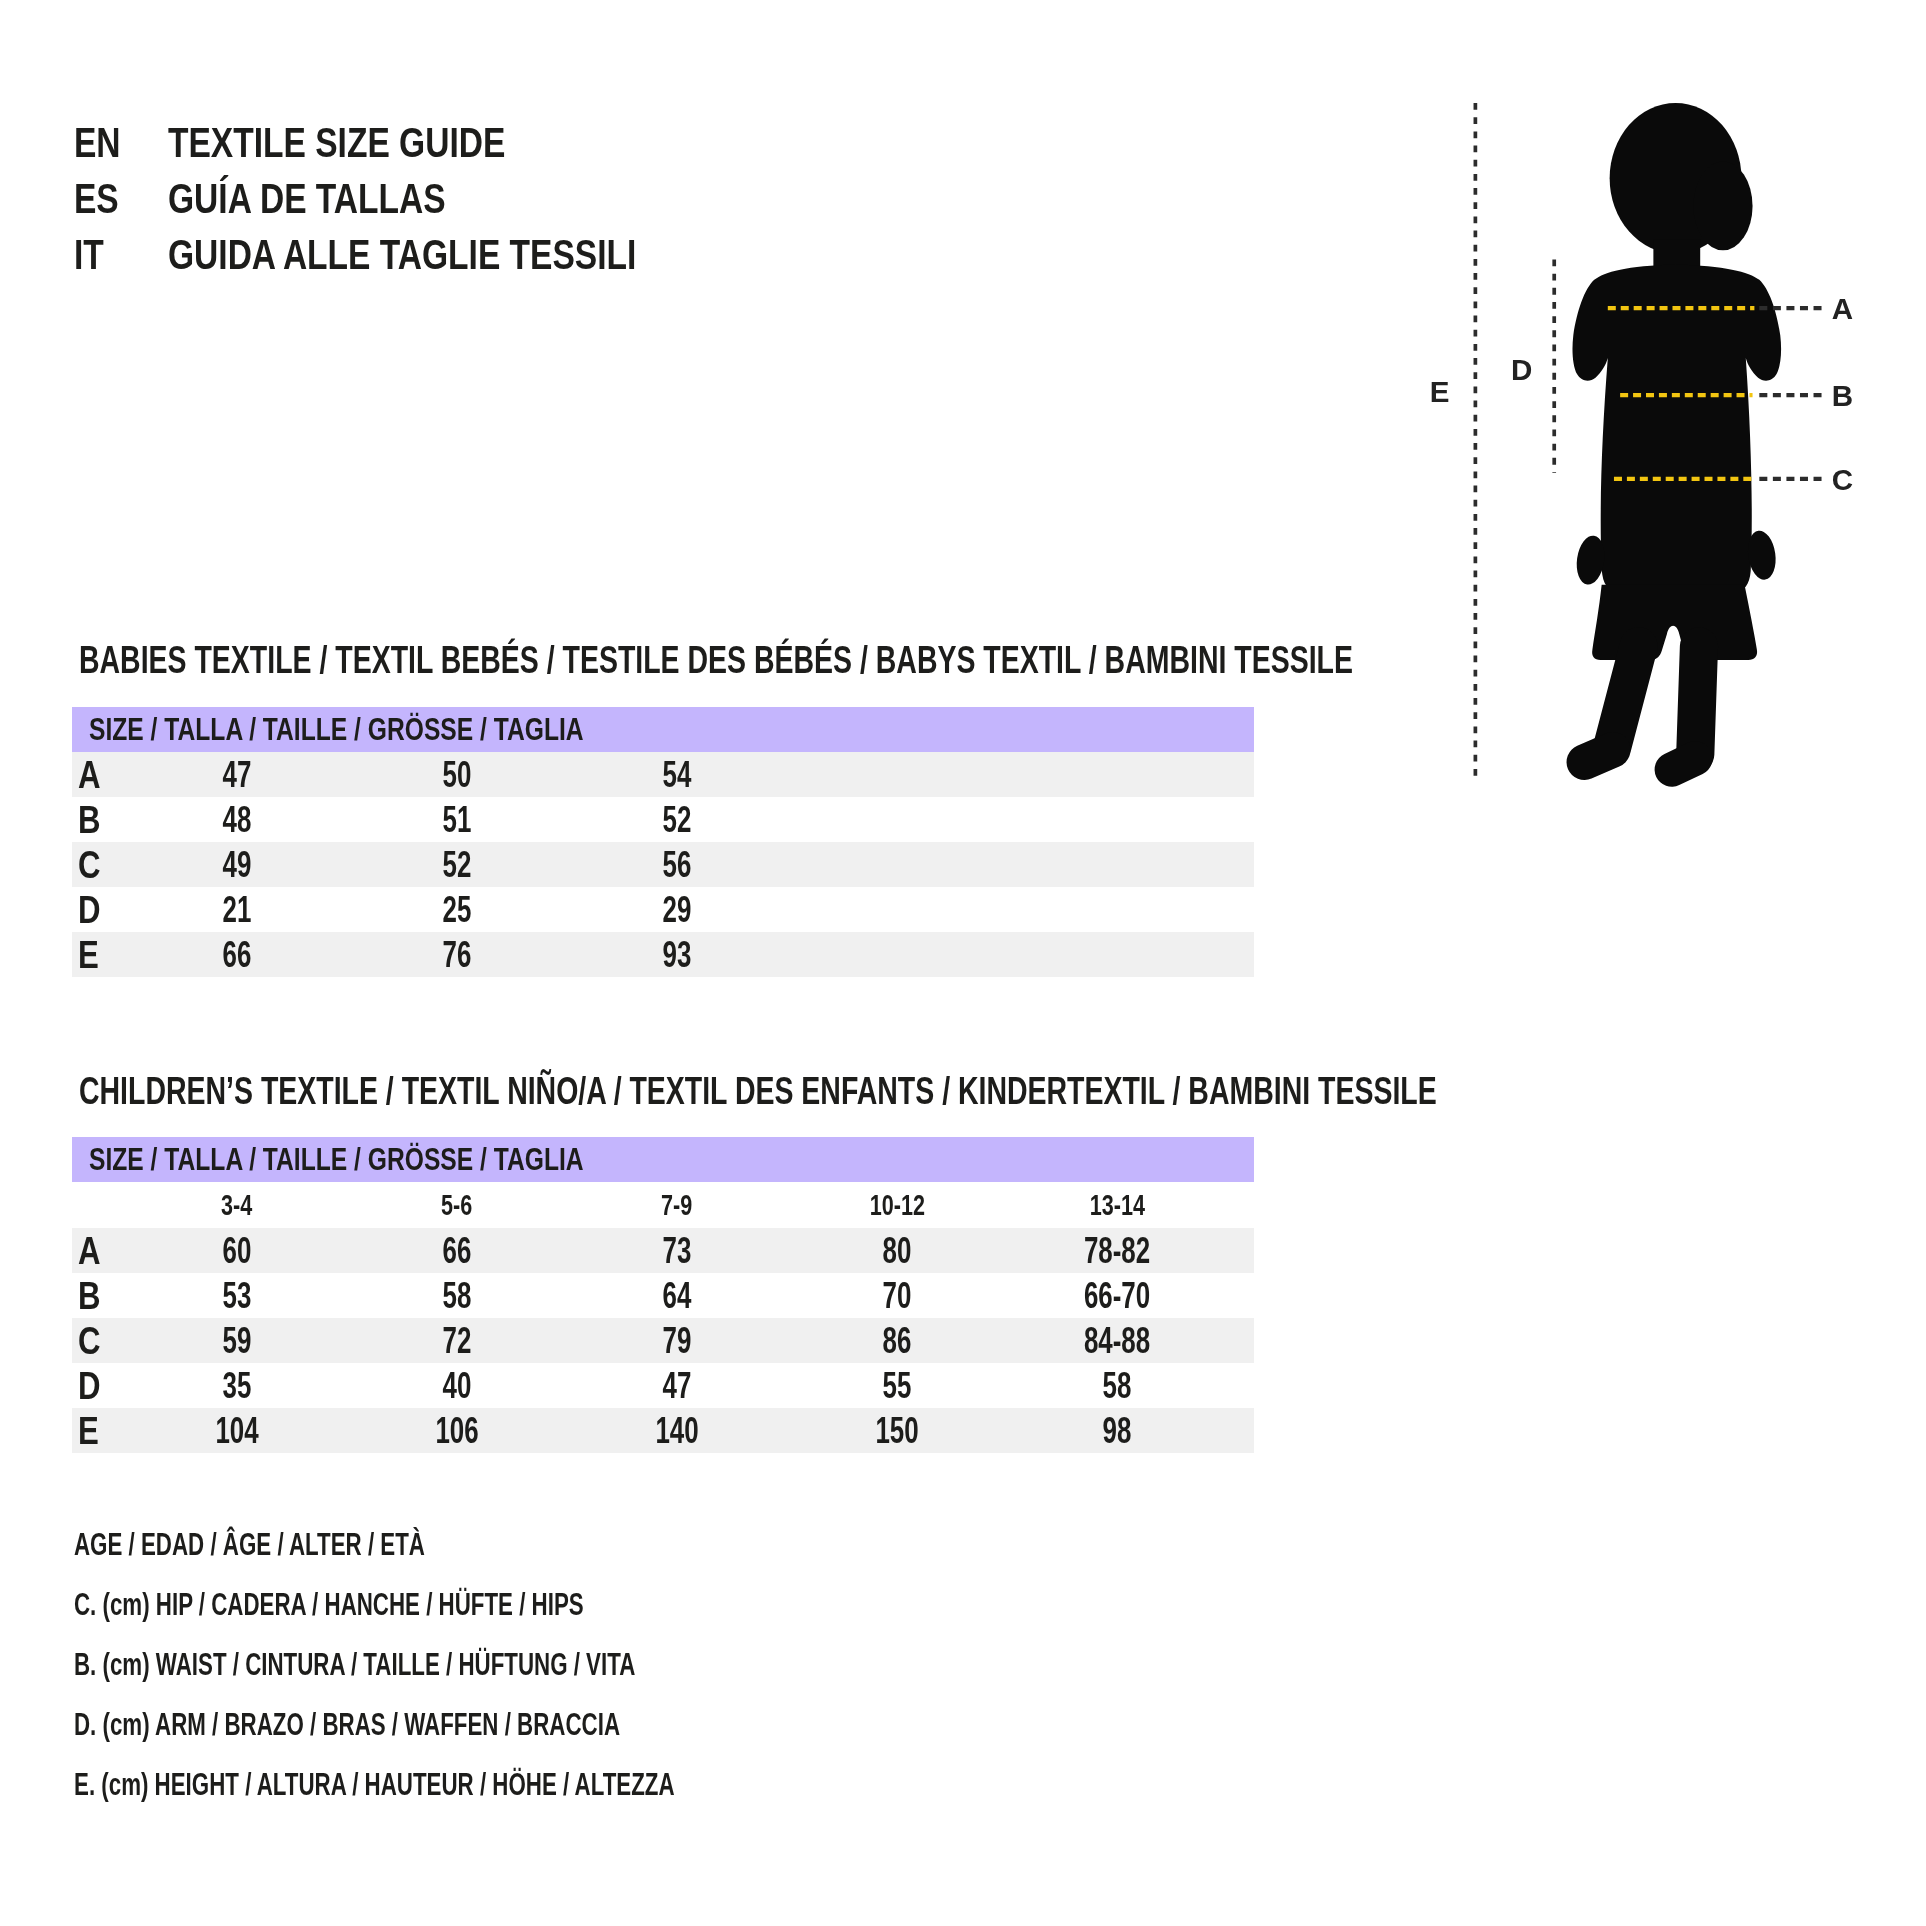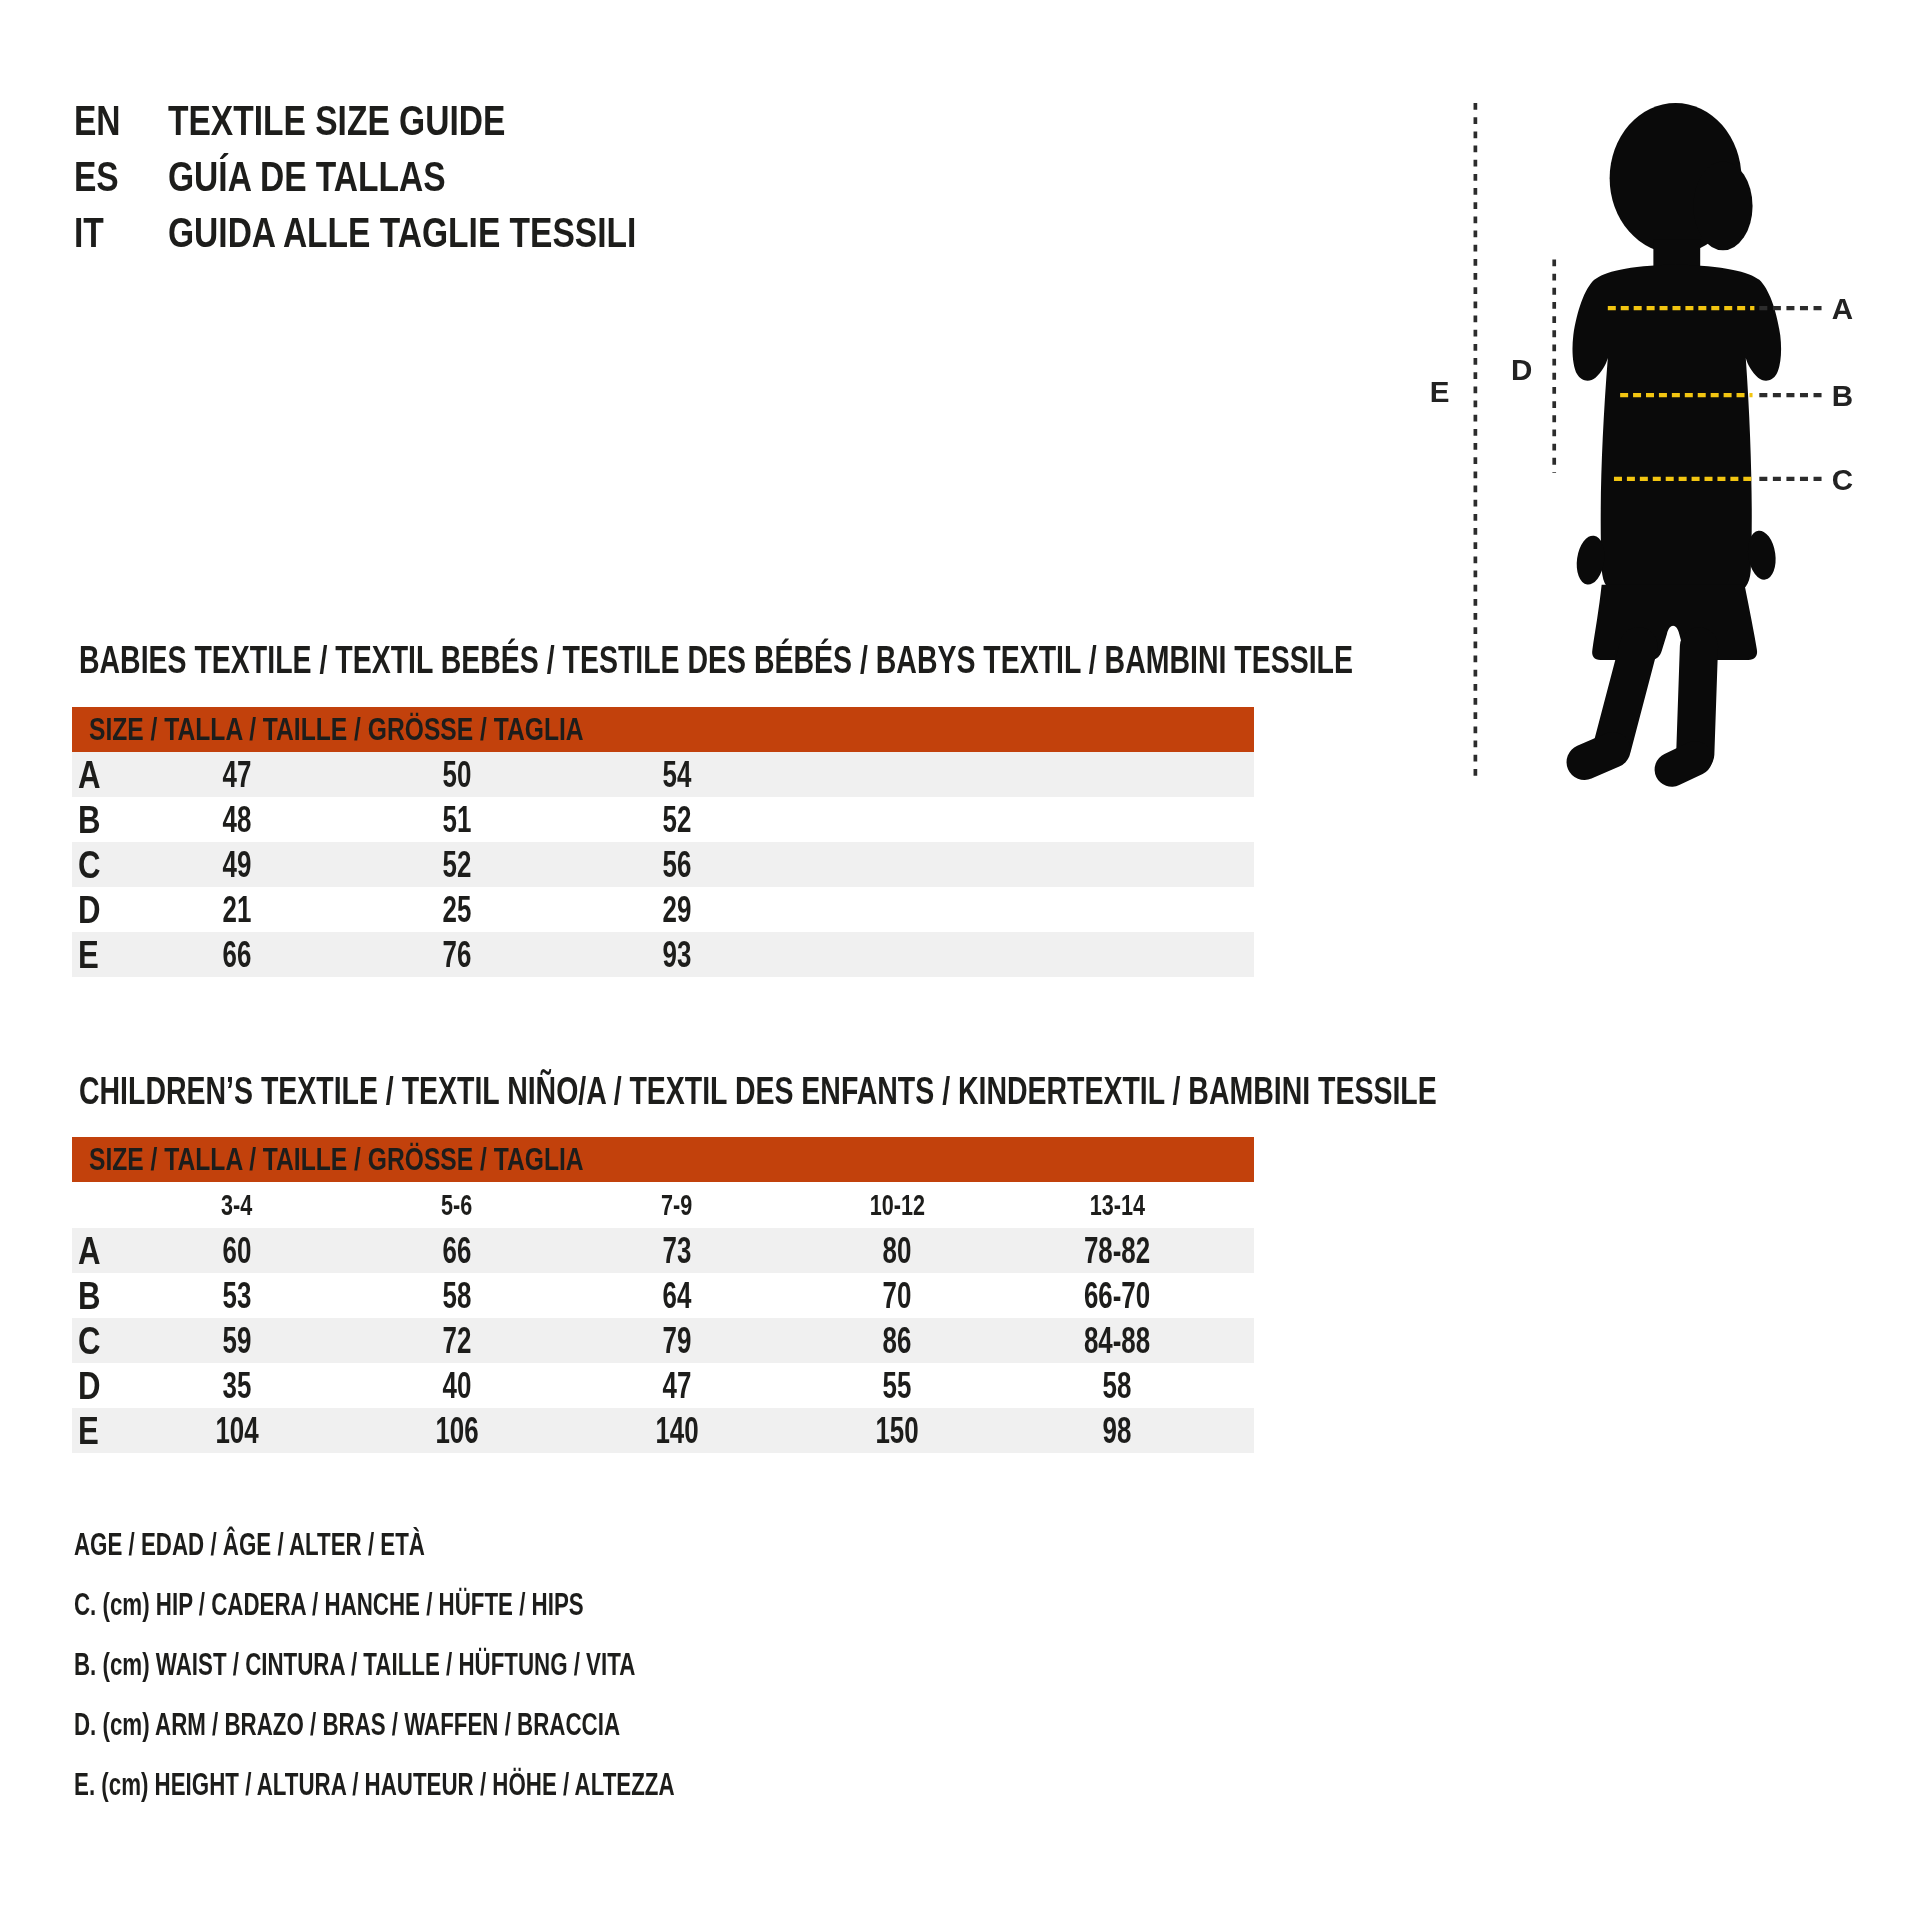--- a/index.html
+++ b/index.html
@@ -6,28 +6,28 @@
   body{
     width:1926px;height:1926px;position:relative;background:#ffffff;
     font-family:"Liberation Sans",sans-serif;font-weight:700;color:#1d1d1b;
     overflow:hidden;
   }
   
   .cx{display:inline-block;transform:scaleX(0.73);transform-origin:0 50%;white-space:nowrap;}
   .cxl{display:inline-block;transform:scaleX(0.78);transform-origin:0 50%;white-space:nowrap;}
   .cxc{display:inline-block;transform:scaleX(0.72);transform-origin:50% 50%;white-space:nowrap;}
   
-  .langs{position:absolute;left:74px;top:92px;}
+  .langs{position:absolute;left:74px;top:114px;}
   .lang-row{display:flex;height:56px;align-items:center;font-size:43px;}
   .lang-code{width:94px;flex:none;}
   
   .section-title{position:absolute;left:79px;height:39px;display:flex;align-items:center;font-size:39px;}
   
   .size-table{position:absolute;left:72px;width:1182px;}
-  .bar{height:45px;background:#c2410c;display:flex;align-items:center;padding-left:16.6px;font-size:32px;box-sizing:border-box;}
+  .bar{height:45px;background:#c4b5fd;display:flex;align-items:center;padding-left:16.6px;font-size:32px;box-sizing:border-box;}
   .bar .cx{transform:scaleX(0.77);}
   .thead{height:46px;display:grid;align-items:center;font-size:30px;}
   .trow{height:45px;display:grid;align-items:center;font-size:36px;}
   .trow.odd{background:#f0f0f0;}
   .g4{grid-template-columns:55px 220px 220px 220px 1fr;}
   .g6{grid-template-columns:55px 220px 220px 220px 220px 220px 1fr;}
   .cell{text-align:center;}
   .rowlab{text-align:left;padding-left:6.2px;font-size:39px;}
   .rowlab .cx{transform:scaleX(0.8);}
   

